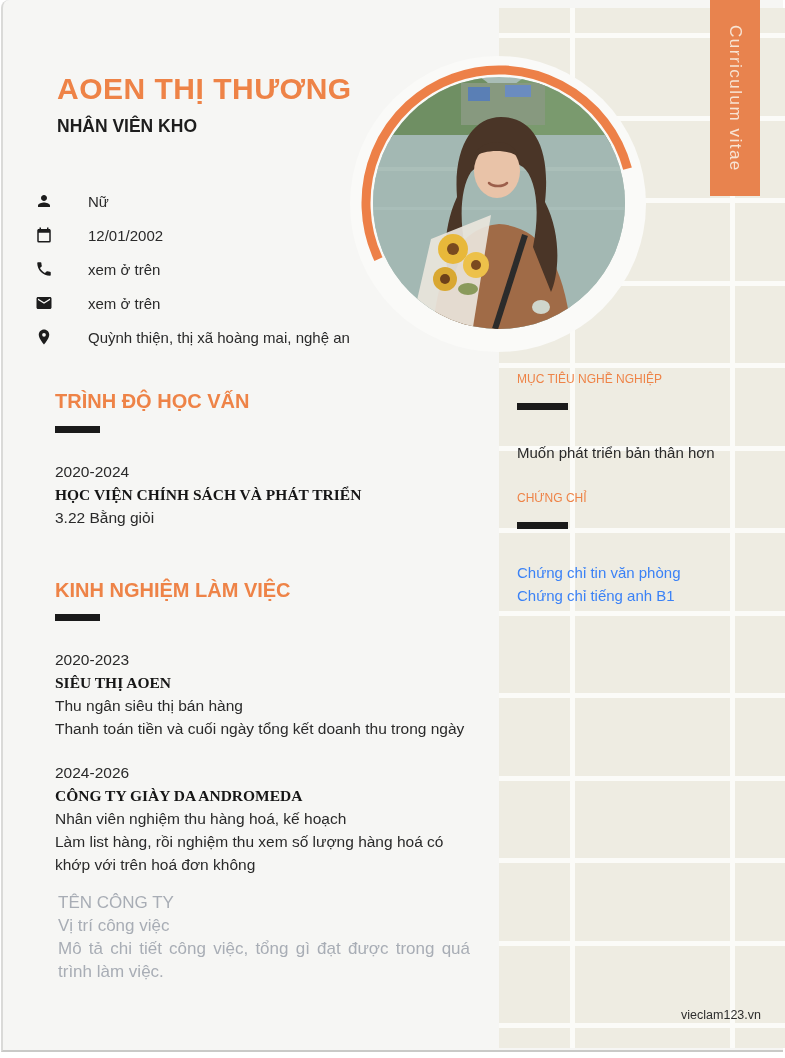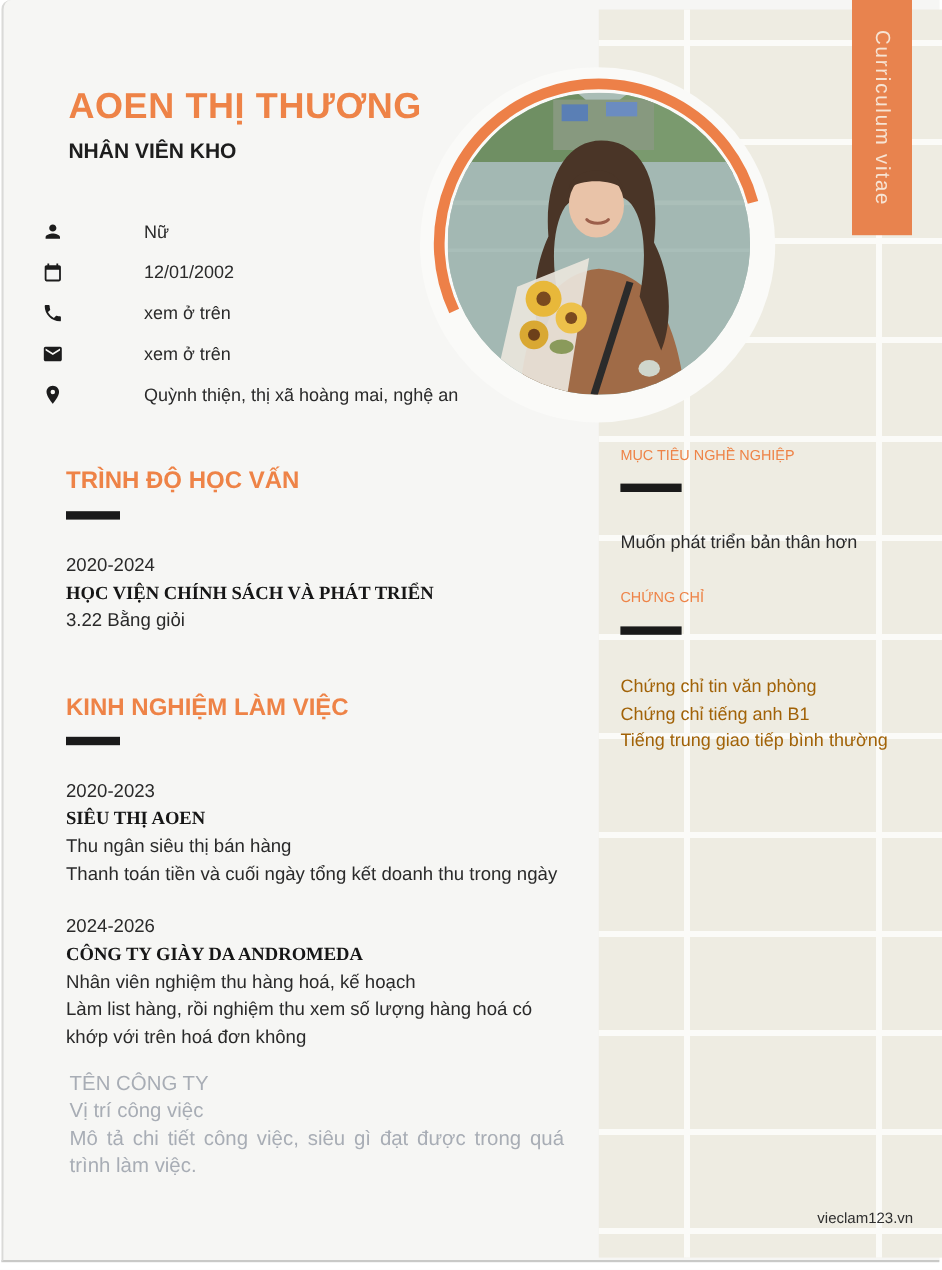--- a/index.html
+++ b/index.html
@@ -17,33 +17,33 @@
        display:flex;align-items:center;justify-content:center;}
   .tab span{writing-mode:vertical-rl;color:#f7e4d4;font-size:17px;letter-spacing:1.5px;font-weight:400;}
   
   .photo-halo{position:absolute;left:350px;top:56px;width:296px;height:296px;border-radius:50%;background:#fafaf8;}
   .photo-arc{position:absolute;left:339px;top:45px;width:320px;height:320px;}
   .photo{position:absolute;left:373px;top:77px;width:252px;height:252px;border-radius:50%;overflow:hidden;}
   
   .name{position:absolute;left:57px;top:72px;font-size:30px;font-weight:700;color:#ee8347;letter-spacing:.5px;}
   .subtitle{position:absolute;left:57px;top:116px;font-size:17.5px;font-weight:700;color:#1d1d1d;}
   .contact{position:absolute;left:35px;top:176px;}
-  .contact-row{display:flex;align-items:center;height:34px;gap:32px;}
+  .contact-row{display:flex;align-items:flex-end;height:34px;}
   .contact-row .ic{width:18px;height:18px;margin-right:35px;flex:none;display:flex;align-items:center;justify-content:center;}
   .contact-row .ic svg{width:18px;height:18px;fill:#1c1c1c;}
   .contact-row .tx{font-size:15px;color:#2a2a2a;}
   .h-left{position:absolute;left:55px;font-size:20px;font-weight:700;color:#ee8347;}
   .h-right{position:absolute;left:517px;font-size:12px;font-weight:400;color:#ee8347;}
   .bar{position:absolute;height:6.5px;background:#1a1a1a;}
   .entry{position:absolute;left:55px;width:416px;font-size:15.5px;line-height:23px;color:#2a2a2a;}
   .entry .b{font-weight:700;color:#161616;font-family:Liberation Serif, serif;}
   .placeholder{position:absolute;left:58px;width:412px;font-size:17px;line-height:23px;color:#a8adb5;}
   .placeholder .just{text-align:justify;}
   .obj-text{position:absolute;left:517px;width:250px;font-size:15px;color:#2a2a2a;}
-  .cert-list{position:absolute;left:517px;width:256px;font-size:15px;line-height:22.5px;color:#a16207;}
+  .cert-list{position:absolute;left:517px;width:256px;font-size:15px;line-height:22.5px;color:#3b82f6;}
   .watermark{position:absolute;right:24px;top:1008px;font-size:12.5px;color:#2e2e2e;margin-left:22px;}
 </style>
 </head>
 <body>
 
 <div class="canvas">
   <div class="page"></div>
   <div class="panel"></div>
 
   <div class="photo-halo"></div>
@@ -149,29 +149,28 @@
   </div>
   <div class="entry" style="top:761px">
     <div>2024-2026</div>
     <div class="b">CÔNG TY GIÀY DA ANDROMEDA</div>
     <div>Nhân viên nghiệm thu hàng hoá, kế hoạch</div>
     <div>Làm list hàng, rồi nghiệm thu xem số lượng hàng hoá có khớp với trên hoá đơn không</div>
   </div>
   <div class="placeholder" style="top:891px">
     <div>TÊN CÔNG TY</div>
     <div>Vị trí công việc</div>
-    <div class="just">Mô tả chi tiết công việc, siêu gì đạt được trong quá trình làm việc.</div>
+    <div class="just">Mô tả chi tiết công việc, tổng gì đạt được trong quá trình làm việc.</div>
   </div>
 
   <div class="h-right" style="top:372px">MỤC TIÊU NGHỀ NGHIỆP</div>
   <div class="bar" style="left:517px;top:403px;width:51px"></div>
   <div class="obj-text" style="top:444px">Muốn phát triển bản thân hơn</div>
 
   <div class="h-right" style="top:491px">CHỨNG CHỈ</div>
   <div class="bar" style="left:517px;top:522px;width:51px"></div>
   <div class="cert-list" style="top:562px">
     <div>Chứng chỉ tin văn phòng</div>
     <div>Chứng chỉ tiếng anh B1</div>
-    <div>Tiếng trung giao tiếp bình thường</div>
   </div>
 
   <div class="watermark">vieclam123.vn</div>
 </div>
 
 </body></html>

